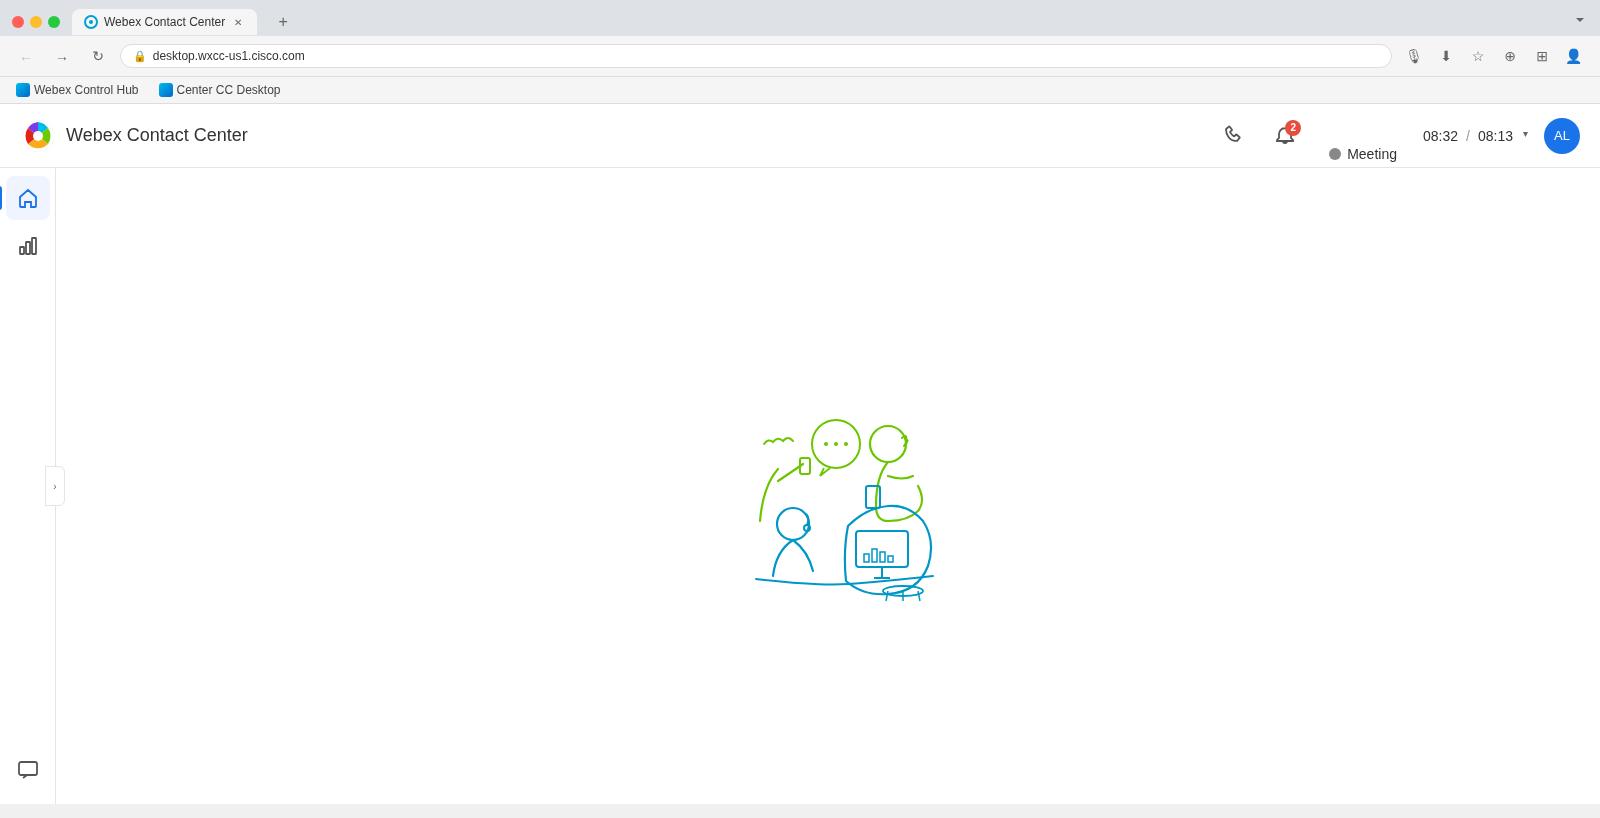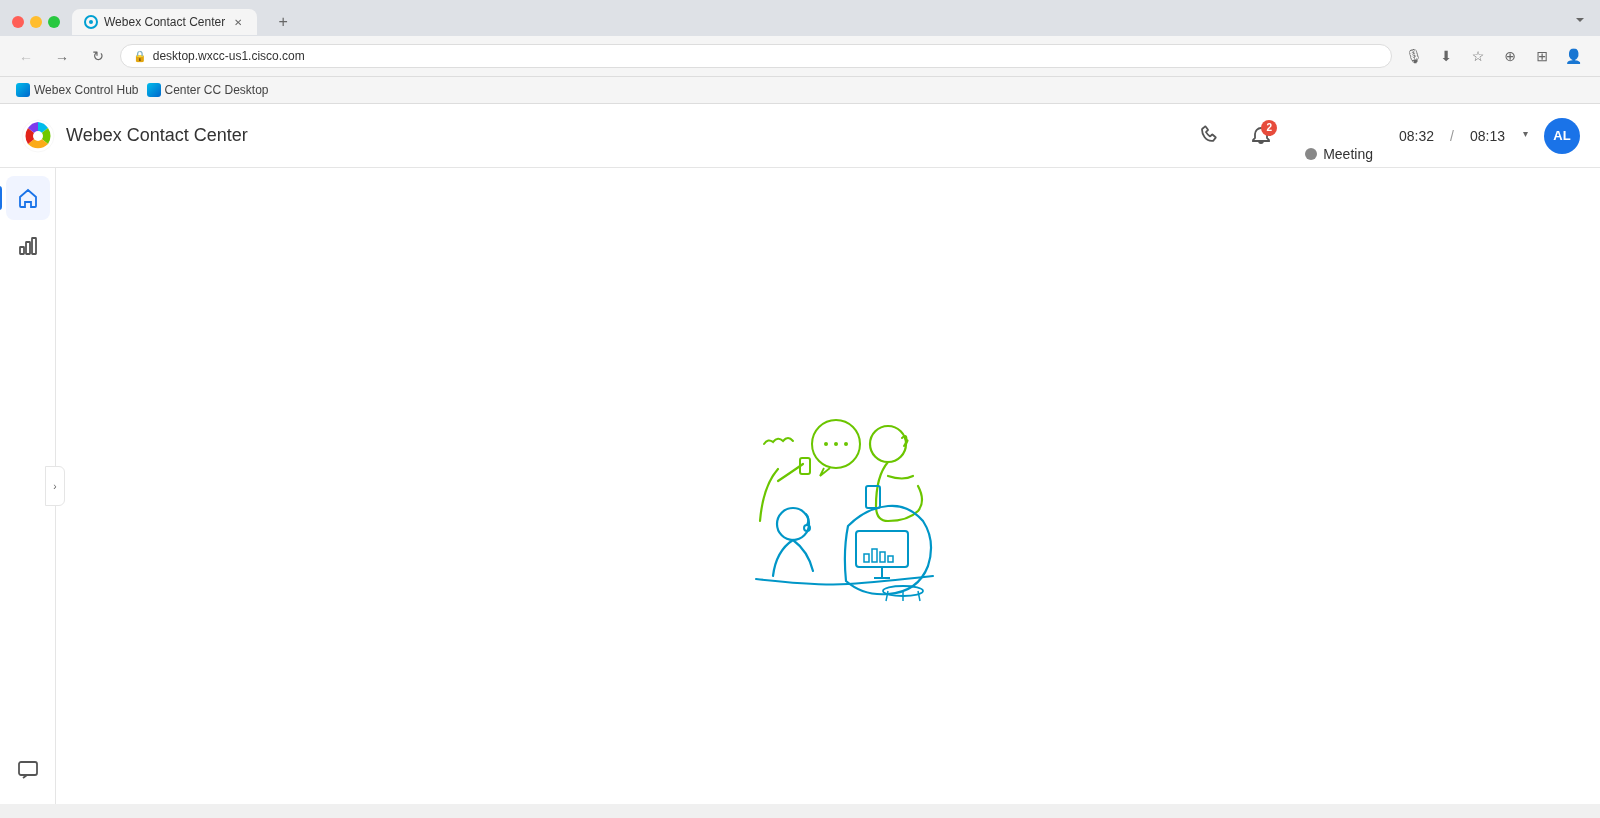--- a/index.html
+++ b/index.html
@@ -22,43 +22,43 @@
     .browser-dropdown svg { width: 16px; height: 16px; }
 
     .browser-toolbar { display: flex; align-items: center; gap: 8px; padding: 6px 12px; background: #f5f5f5; border-bottom: 1px solid #ddd; }
     .nav-btn { width: 28px; height: 28px; display: flex; align-items: center; justify-content: center; border-radius: 50%; cursor: pointer; color: #666; font-size: 14px; }
     .nav-btn.disabled { color: #bbb; cursor: default; }
     .address-bar { flex: 1; display: flex; align-items: center; background: #fff; border: 1px solid #ddd; border-radius: 20px; padding: 4px 12px; gap: 6px; font-size: 12px; color: #333; }
     .address-bar .lock-icon { color: #666; font-size: 11px; }
     .toolbar-actions { display: flex; gap: 4px; align-items: center; }
     .toolbar-icon { width: 28px; height: 28px; display: flex; align-items: center; justify-content: center; cursor: pointer; color: #666; font-size: 14px; border-radius: 50%; }
 
-    .browser-bookmarks { display: flex; align-items: center; gap: 0; padding: 4px 12px; background: #f5f5f5; border-bottom: 1px solid #ddd; font-size: 12px; color: #444; }
+    .browser-bookmarks { display: flex; align-items: center; gap: 12px; padding: 4px 12px; background: #f5f5f5; border-bottom: 1px solid #ddd; font-size: 12px; color: #444; }
     .bookmark-item { display: flex; align-items: center; gap: 4px; cursor: pointer; padding: 2px 4px; border-radius: 4px; }
     .bookmark-favicon { width: 14px; height: 14px; border-radius: 2px; }
 
     
     .app-container { background: #fff; width: 100%; height: calc(818px - 118px); display: flex; flex-direction: column; }
 
     
     .app-header { display: flex; align-items: center; padding: 0 20px; height: 64px; border-bottom: 1px solid #e5e5e5; background: #fff; }
     .app-logo { display: flex; align-items: center; gap: 10px; }
     .app-title { font-size: 18px; font-weight: 400; color: #333; }
     .header-spacer { flex: 1; }
     .header-actions { display: flex; align-items: center; gap: 16px; }
     .phone-btn { width: 36px; height: 36px; display: flex; align-items: center; justify-content: center; cursor: pointer; color: #555; }
     .notification-btn { position: relative; width: 36px; height: 36px; display: flex; align-items: center; justify-content: center; cursor: pointer; color: #555; }
     .notification-badge { position: absolute; top: 2px; right: 2px; background: #e74c3c; color: #fff; border-radius: 50%; width: 16px; height: 16px; font-size: 10px; display: flex; align-items: center; justify-content: center; font-weight: bold; }
     .status-btn { display: flex; align-items: center; gap: 6px; cursor: pointer; padding: 6px 10px; border-radius: 6px; margin-top: 36px; }
     .status-dot { width: 12px; height: 12px; border-radius: 50%; background: #888; }
     .status-label { font-size: 14px; color: #333; }
-    .timer-display { font-size: 14px; color: #333; display: flex; align-items: flex-start; gap: 16px; }
+    .timer-display { font-size: 14px; color: #333; display: flex; align-items: flex-start; gap: 8px; }
     .timer-separator { color: #999; }
     .chevron-down { font-size: 10px; color: #666; margin-left: 2px; }
-    .user-avatar { width: 36px; height: 36px; border-radius: 50%; background: #1a73e8; color: #fff; display: flex; align-items: center; justify-content: center; font-size: 13px; font-weight: bold; cursor: pointer; }
+    .user-avatar { width: 36px; height: 36px; border-radius: 50%; background: #1a73e8; color: #fff; display: flex; align-items: center; justify-content: center; font-size: 13px; font-weight: normal; cursor: pointer; }
 
     
     .app-body { display: flex; flex: 1; overflow: hidden; }
 
     
     .sidebar { width: 56px; background: #fff; border-right: 1px solid #e5e5e5; display: flex; flex-direction: column; align-items: center; padding: 8px 0; position: relative; }
     .sidebar-item { width: 44px; height: 44px; display: flex; align-items: center; justify-content: center; border-radius: 8px; cursor: pointer; color: #555; margin-bottom: 4px; position: relative; }
     .sidebar-item.active { background: #f0f4ff; color: #1a73e8; }
     .sidebar-item.active::before { content: ''; position: absolute; left: -8px; top: 50%; transform: translateY(-50%); width: 4px; height: 24px; background: #1a73e8; border-radius: 0 3px 3px 0; }
     .sidebar-expand { position: absolute; right: -10px; top: 50%; transform: translateY(-50%); width: 20px; height: 40px; background: #fff; border: 1px solid #e5e5e5; border-radius: 0 6px 6px 0; display: flex; align-items: center; justify-content: center; cursor: pointer; font-size: 10px; color: #666; z-index: 10; }

